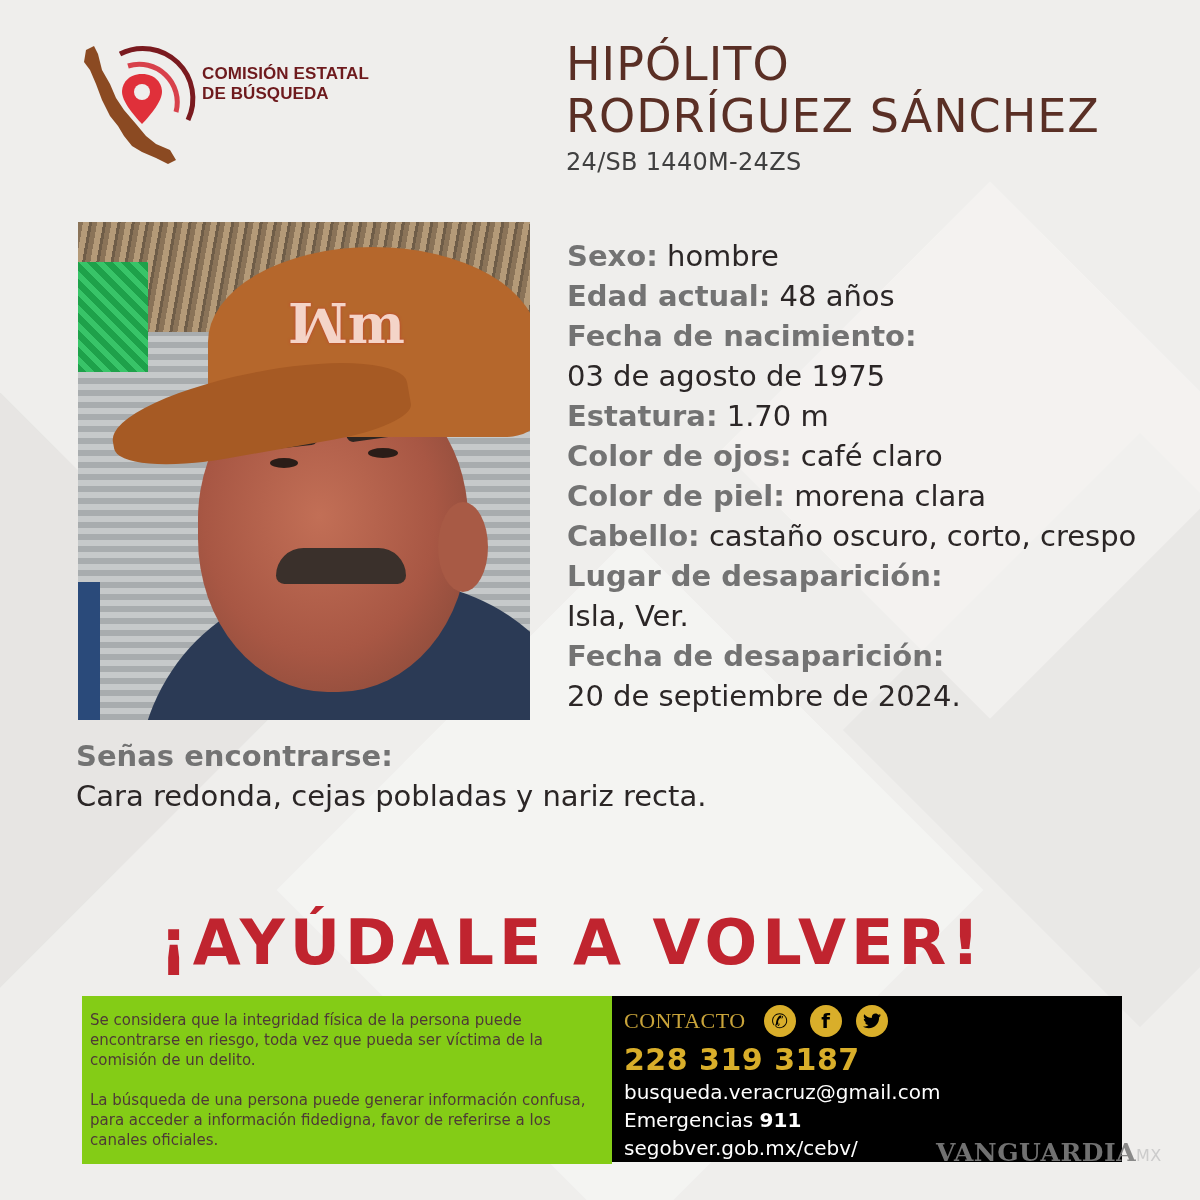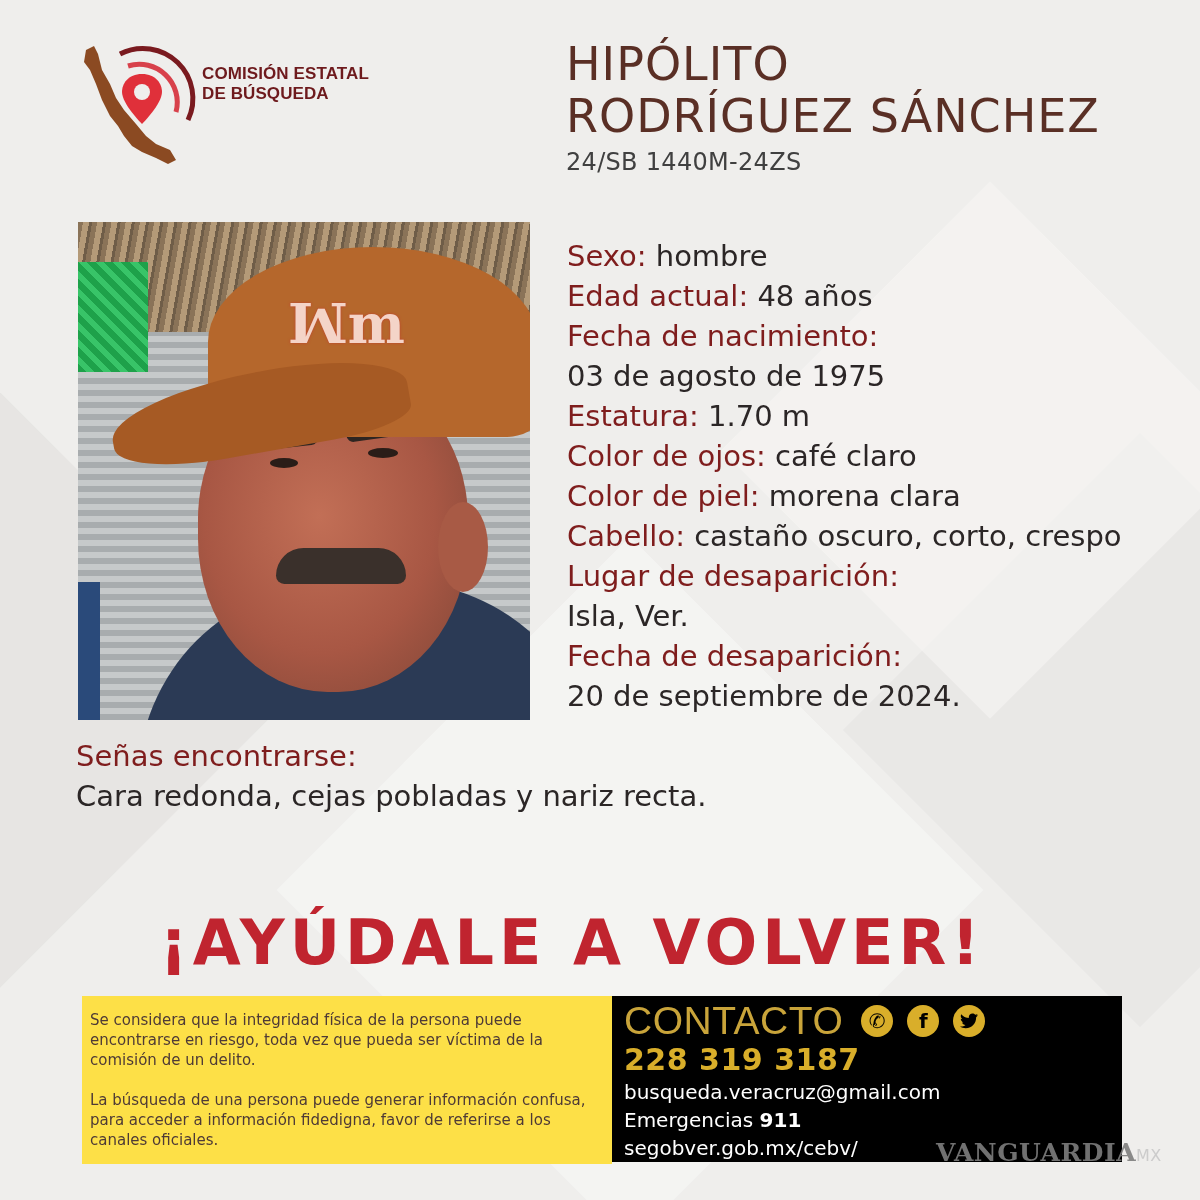--- a/index.html
+++ b/index.html
@@ -84,52 +84,52 @@
     }
     .photo .cap-logo {
       position: absolute; left: 210px; top: 70px; color: #f4d4c8;
       font-family: "DejaVu Serif", serif; font-size: 54px; font-weight: 700;
       text-shadow: 0 0 3px #c2402f;
     }
 
     
     .info { position: absolute; left: 567px; top: 236px; width: 620px; }
     .info-row { font-size: 29px; line-height: 40px; white-space: nowrap; }
-    .lbl { color: #7f1d1d; font-weight: 400; font-family: "DejaVu Sans", sans-serif; }
+    .lbl { color: #737373; font-weight: 700; font-family: "DejaVu Sans", sans-serif; }
     .val { color: #2b2626; font-weight: 400; }
 
     
     .senas { position: absolute; left: 76px; top: 736px; }
     .senas .lbl { font-size: 29px; line-height: 40px; display: block; }
     .senas .val { font-size: 29px; line-height: 40px; display: block; }
 
     
     .slogan {
       position: absolute; left: 0; top: 906px; width: 1144px; text-align: center;
       font-family: "DejaVu Sans", sans-serif; font-weight: 700;
       font-size: 62px; letter-spacing: 5px; color: #c0242f;
     }
 
     
     .disclaimer {
       position: absolute; left: 82px; top: 996px; width: 530px; height: 168px;
-      background: #fde047; padding: 14px 10px 0 8px;
+      background: #84cc16; padding: 14px 10px 0 8px;
       color: #4e3a36; font-size: 15px; line-height: 20px;
     }
     .disclaimer p + p { margin-top: 20px; }
 
     
     .contact {
       position: absolute; left: 612px; top: 996px; width: 510px; height: 166px;
       background: #000; padding: 4px 0 0 12px;
     }
     .contact-head { display: flex; align-items: center; height: 42px; }
     .contact-title {
-      color: #c9a43a; font-size: 39px; letter-spacing: 0.5px; font-weight: 400;
-      font-family: Liberation Sans, sans-serif; margin-right: 18px;
+      color: #c9a43a; font-size: 22px; letter-spacing: 0.5px; font-weight: 400;
+      font-family: Liberation Serif, serif; margin-right: 18px;
     }
     .c-icon {
       width: 32px; height: 32px; border-radius: 50%; background: #d9ae2a;
       color: #000; display: inline-flex; align-items: center; justify-content: center;
       margin-right: 14px; font-weight: 700; font-size: 20px;
       font-family: "DejaVu Sans", sans-serif;
     }
     .contact-phone { color: #d9ae2a; font-weight: 700; font-size: 30px; line-height: 36px; letter-spacing: 0.5px; }
     .contact-line { color: #ffffff; font-size: 20px; line-height: 28px; }
     .contact-line b { font-weight: 700; }

